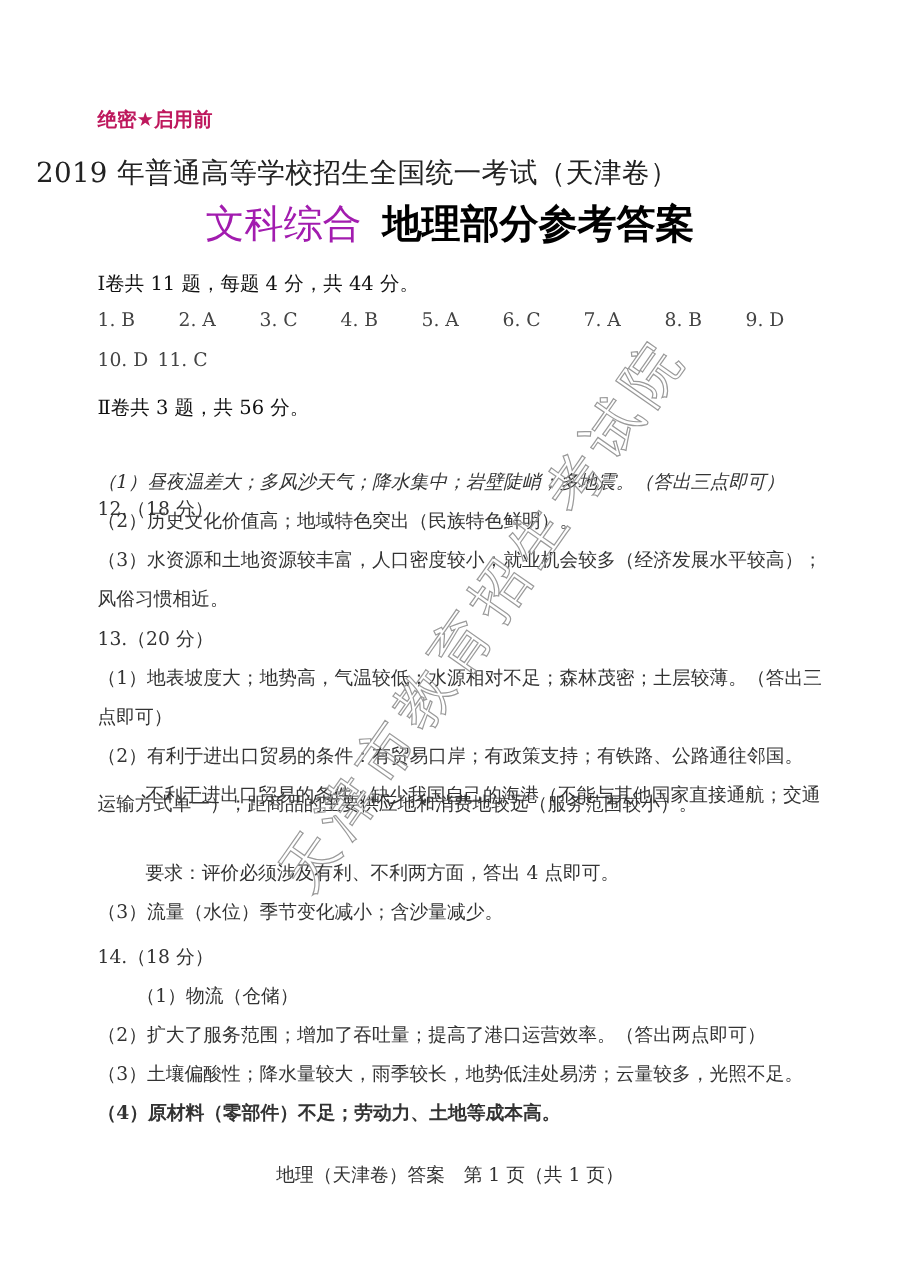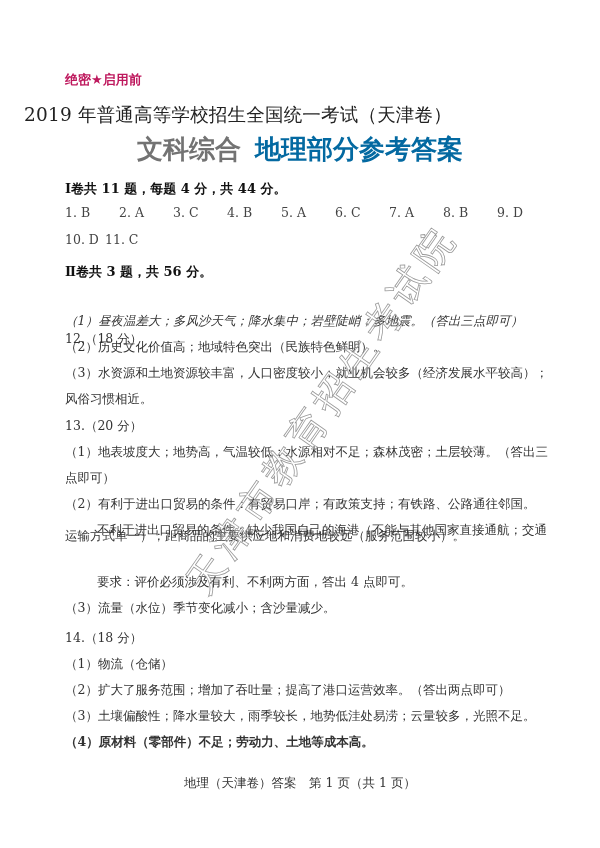--- a/index.html
+++ b/index.html
@@ -4,23 +4,23 @@
 <style>
   html, body { margin: 0; padding: 0; background: #ffffff; }
   body { width: 600px; height: 848px; position: relative; overflow: hidden;
          font-family: "DejaVu Serif", "Liberation Serif", serif; color: #333; }
   .page { position: absolute; left: 0; top: 0; width: 600px; height: 848px; background: #fff; }
   .abs { position: absolute; white-space: nowrap; }
   .secret { left: 65px; top: 71px; font-size: 13px; font-weight: bold; color: #be185d;
             font-family: "DejaVu Sans", sans-serif; }
   .title { left: 0; width: 600px; text-align: left; top: 102px; font-size: 18.5px; color: #222; letter-spacing: 0.2px; margin-left: 24px; }
   .subtitle { left: 0; width: 600px; text-align: center; top: 132px; font-size: 26px; color: #111; }
-  .subtitle .light { font-weight: bold; color: #737373; }
-  .subtitle .bold { font-weight: bold; font-family: "DejaVu Sans", sans-serif; margin-left: 14px; color: #0369a1; }
-  .sec-head { left: 65px; font-size: 13px; font-weight: bold; color: #111; }
+  .subtitle .light { font-weight: normal; color: #a21caf; }
+  .subtitle .bold { font-weight: bold; font-family: "DejaVu Sans", sans-serif; margin-left: 14px; color: #000000; }
+  .sec-head { left: 65px; font-size: 13px; font-weight: normal; color: #111; }
   .line { left: 65px; font-size: 12.5px; color: #333; }
   .ans-row { left: 65px; font-size: 12.5px; color: #444; display: flex; }
   .ans-item { width: 54px; display: inline-block; }
   .ans-row2 .ans-item { width: 40px; }
   .footer { left: 0; width: 600px; text-align: center; top: 775px; font-size: 12.5px; color: #333; }
   .watermark { position: absolute; left: 150px; top: 300px; transform: rotate(-55deg); transform-origin: left top;
                font-size: 38px; color: transparent; -webkit-text-stroke: 0.8px #9a9a9a; letter-spacing: 6px;
                white-space: nowrap; font-family: "DejaVu Serif", serif; pointer-events: none; }
 </style>
 </head>
@@ -62,21 +62,21 @@
   <div class="abs line" style="top:418px;">13.（20 分）</div>
   <div class="abs line" style="top:444px;">（1）地表坡度大；地势高，气温较低；水源相对不足；森林茂密；土层较薄。（答出三</div>
   <div class="abs line" style="top:470px;">点即可）</div>
   <div class="abs line" style="top:496px;">（2）有利于进出口贸易的条件：有贸易口岸；有政策支持；有铁路、公路通往邻国。</div>
   <div class="abs line" style="top:522px; left:97px;">不利于进出口贸易的条件：缺少我国自己的海港（不能与其他国家直接通航；交通</div>
   <div class="abs line" style="top:528px;">运输方式单一）；距商品的主要供应地和消费地较远（服务范围较小）。</div>
   <div class="abs line" style="top:574px; left:97px;">要求：评价必须涉及有利、不利两方面，答出 4 点即可。</div>
   <div class="abs line" style="top:600px;">（3）流量（水位）季节变化减小；含沙量减少。</div>
 
   <div class="abs line" style="top:630px;">14.（18 分）</div>
-  <div class="abs line" style="top:656px;">（1）物流（仓储）</div>
+  <div class="abs line" style="top:656px;margin-left:26px;">（1）物流（仓储）</div>
   <div class="abs line" style="top:682px;">（2）扩大了服务范围；增加了吞吐量；提高了港口运营效率。（答出两点即可）</div>
   <div class="abs line" style="top:708px;">（3）土壤偏酸性；降水量较大，雨季较长，地势低洼处易涝；云量较多，光照不足。</div>
   <div class="abs line" style="top:734px;font-weight:bold;">（4）原材料（零部件）不足；劳动力、土地等成本高。</div>
 
   <div class="abs footer">地理（天津卷）答案　第 1 页（共 1 页）</div>
 
   <div class="watermark" style="left:175px; top:575px;">天津市教育招生考试院</div>
 </div>
 
 </body></html>

